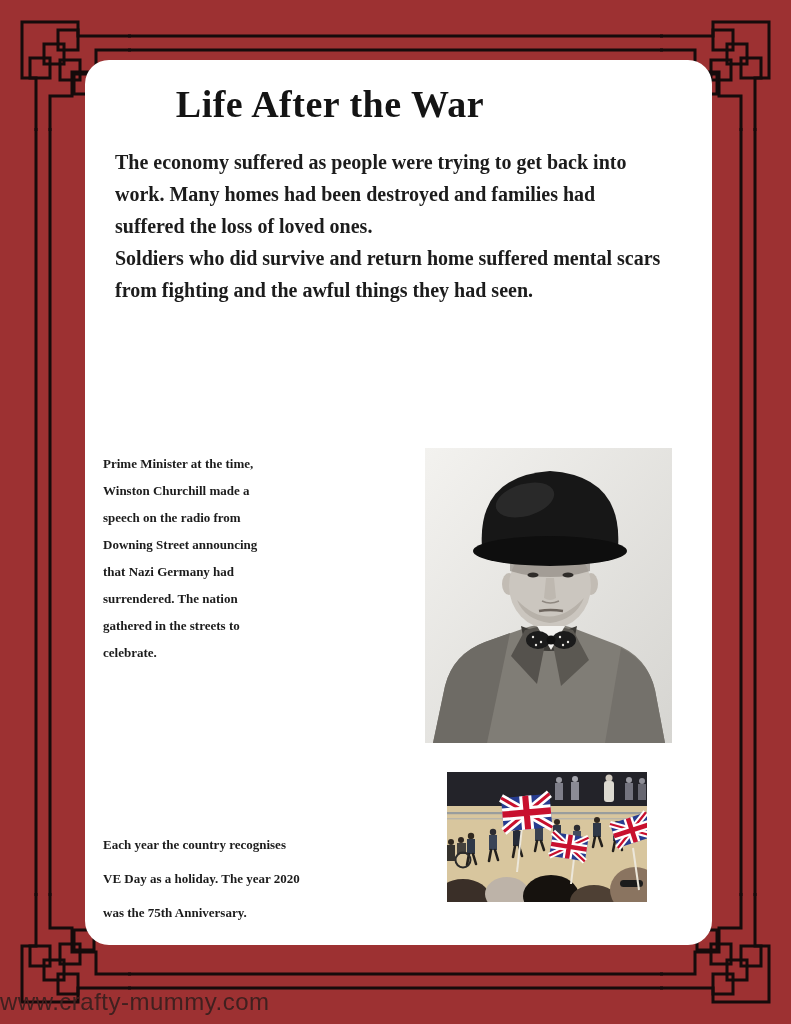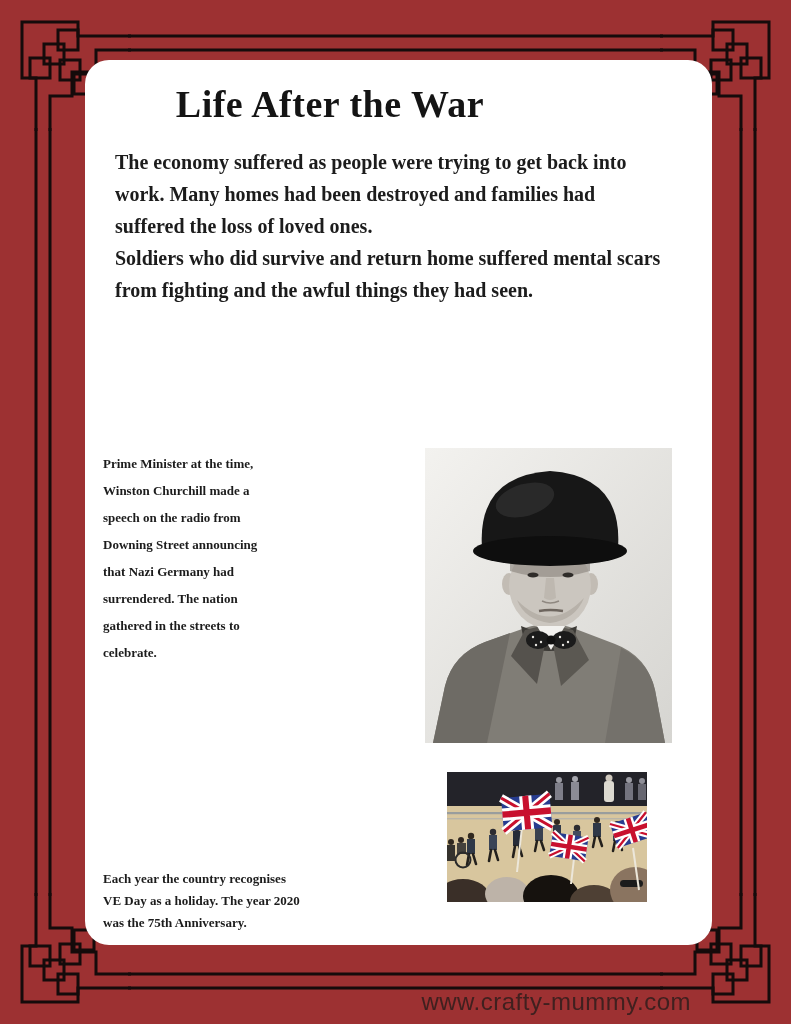--- a/index.html
+++ b/index.html
@@ -22,26 +22,26 @@
     position:absolute;margin:0;white-space:pre-line;
     font-weight:bold;color:#1c1c1c;
   }
   .para.top{left:30px;width:600px;font-size:20px;line-height:32px;}
   .para.col{left:18px;width:332px;font-size:13px;line-height:27px;}
   #p1{top:86px;}
   #p2{top:248px;}
   #p3{top:314px;}
   #p4{top:390px;}
   #p5{top:621px;}
-  #p6{top:808px;width:352px;line-height:22px;}
+  #p6{top:768px;width:352px;line-height:34px;}
   .photo{position:absolute;display:block;}
   #churchill{left:340px;top:388px;}
   #veday{left:362px;top:712px;}
   .footer{
-    position:absolute;left:0;top:988px;width:691px;text-align:right;
+    position:absolute;left:0;top:988px;width:691px;text-align:left;
     font-family:"Liberation Sans","DejaVu Sans",sans-serif;
     font-size:24px;font-weight:normal;color:#40201f;letter-spacing:0.5px;
   }
 </style>
 </head>
 <body>
 
 <div class="page">
 
   <svg class="frame" width="791" height="1024" viewBox="0 0 791 1024" aria-hidden="true">

